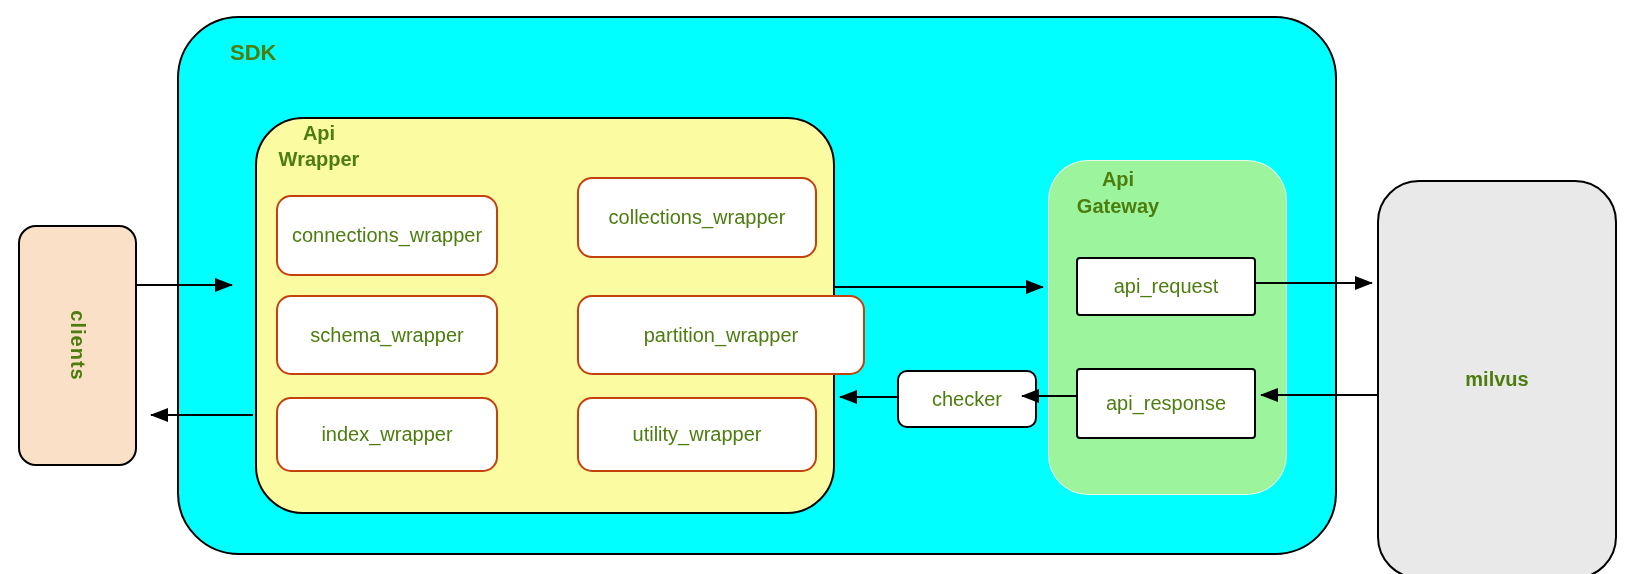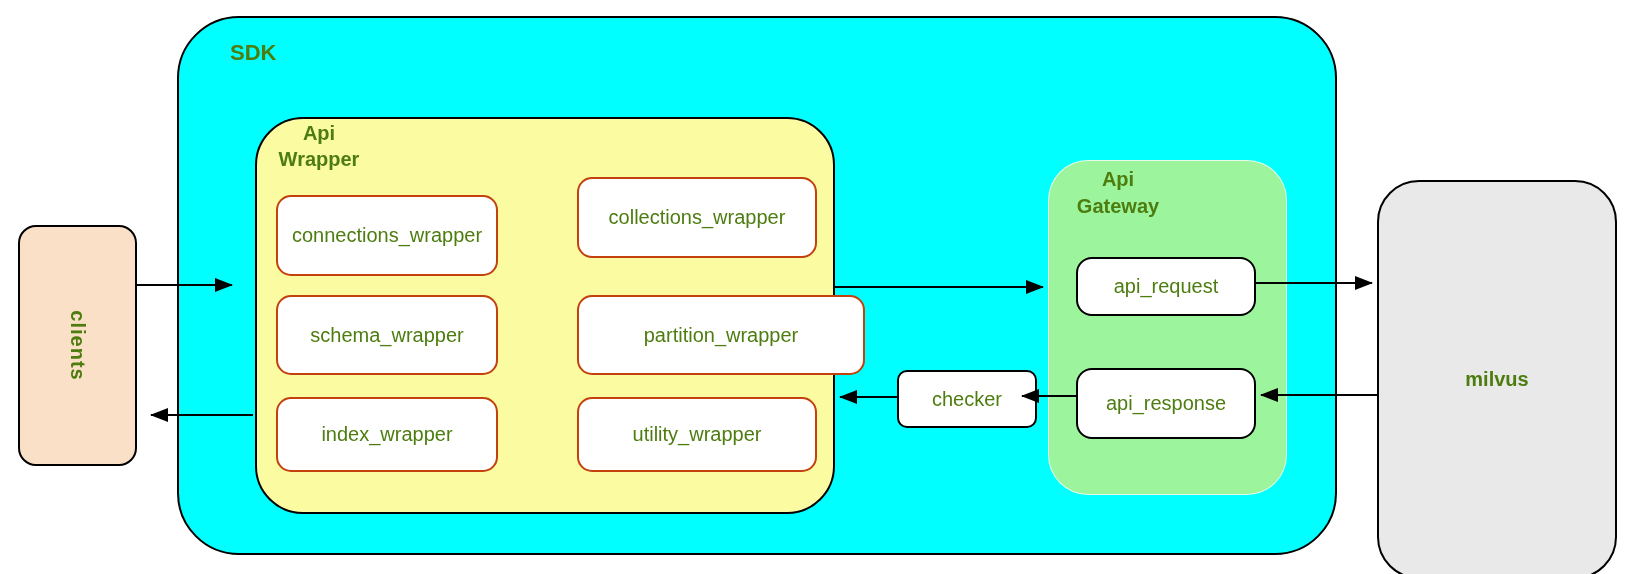--- a/index.html
+++ b/index.html
@@ -55,21 +55,21 @@
   .api-gateway{
     left:1048px;top:160px;width:239px;height:335px;
     background:#9CF49C;border:1px solid rgba(255,255,255,0.75);border-radius:40px;
   }
   .api-gateway-label{
     position:absolute;left:1048px;top:166px;width:140px;
     text-align:center;font-weight:bold;font-size:20px;line-height:27px;
   }
 
   .gnode{
-    background:#FFFFFF;border:2px solid #000;border-radius:16px;
+    background:#FFFFFF;border:2px solid #000;border-radius:4px;
     font-size:20px;
   }
   .n-request{left:1076px;top:257px;width:180px;height:59px;}
   .n-response{left:1076px;top:368px;width:180px;height:71px;justify-content:center;}
   .n-checker{left:897px;top:370px;width:140px;height:58px;border-radius:10px;}
 
   .milvus{
     left:1377px;top:148px;width:240px;height:399px;
     background:#E9E9E9;border:2px solid #000;border-radius:42px;
     font-weight:bold;font-size:20px;margin-top:32px;

